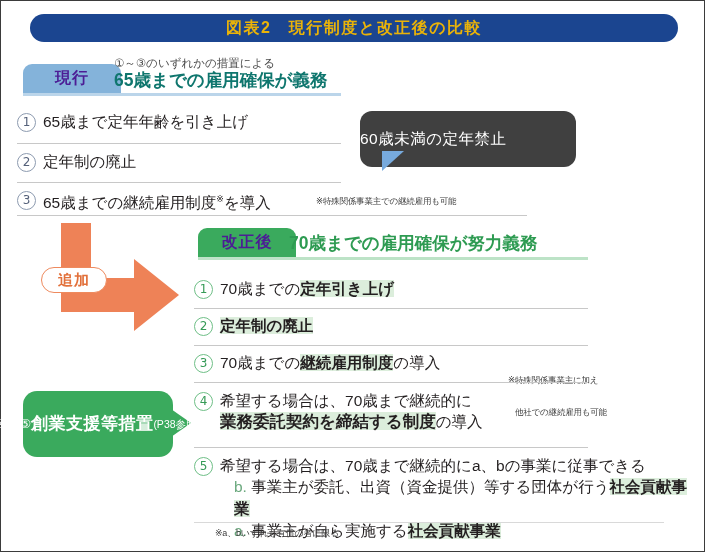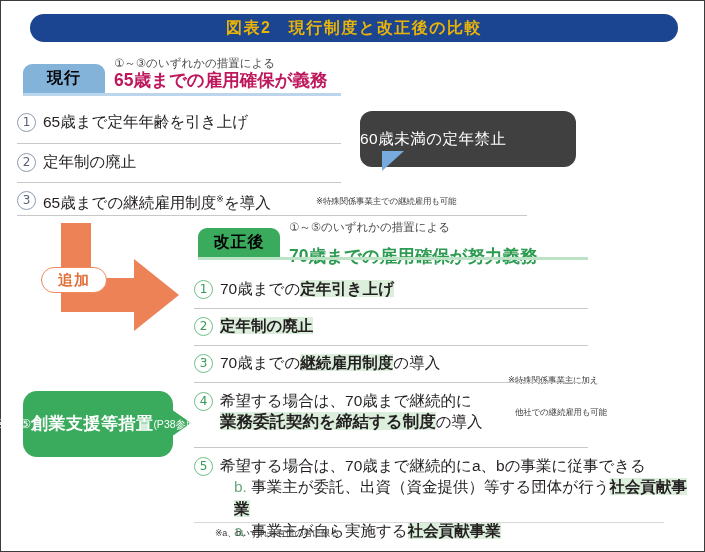--- a/index.html
+++ b/index.html
@@ -21,29 +21,29 @@
     display:flex; align-items:center; justify-content:center;
   }
   .title-text {
     color:#eab308; font-size:16px; font-weight:bold; letter-spacing:1.5px;
     white-space:pre;
   }
 
   
   .tab {
     display:flex; align-items:center; justify-content:center;
-    width:82px; height:29px; border-radius:9px 9px 0 0;
-    color:#000000; font-size:16px; font-weight:bold; letter-spacing:1px;
+    width:98px; height:29px; border-radius:9px 9px 0 0;
+    color:#4c1d95; font-size:16px; font-weight:bold; letter-spacing:1px;
   }
   .tab.blue { background:#84B3DA; }
   .tab.green { background:#3AAA5D; }
 
   .hdr-sub { font-size:11.5px; color:#4a4a4a; line-height:13px; white-space:pre; }
   .hdr-main { font-size:17.5px; font-weight:bold; line-height:21px; white-space:pre; }
-  .hdr-main.blue { color:#be185d; }
+  .hdr-main.blue { color:#0f766e; }
   .hdr-main.green { color:#2E9B52;margin-top:12px; }
 
   .hdr-rule { position:absolute; height:3px; }
   .hdr-rule.blue { background:#BBD5EA; }
   .hdr-rule.green { background:#BDE3C7; }
 
   
   .row { position:absolute; display:flex; align-items:flex-start; }
   .num {
     flex:0 0 auto; width:19px; height:19px; border-radius:50%;
@@ -152,21 +152,20 @@
     </svg>
   </div>
   <div class="badge-add">
     <span>追加</span>
   </div>
 
   <div class="tab green" style="position:absolute;left:197px;top:227px;">
     <span>改正後</span>
   </div>
   <div style="position:absolute;left:288px;top:220px;">
-    <div class="hdr-sub">①～⑤のいずれかの措置による</div>
     <div class="hdr-main green">70歳までの雇用確保が努力義務</div>
   </div>
   <div class="hdr-rule green" style="left:197px;top:256px;width:390px;"></div>
 
   <div class="row" style="left:193px;top:277px;">
     <div class="num green">1</div>
     <div class="row-text"><span>70歳までの</span><span class="hl">定年引き上げ</span></div>
   </div>
   <div class="sep" style="left:193px;top:307px;width:394px;"></div>
 

